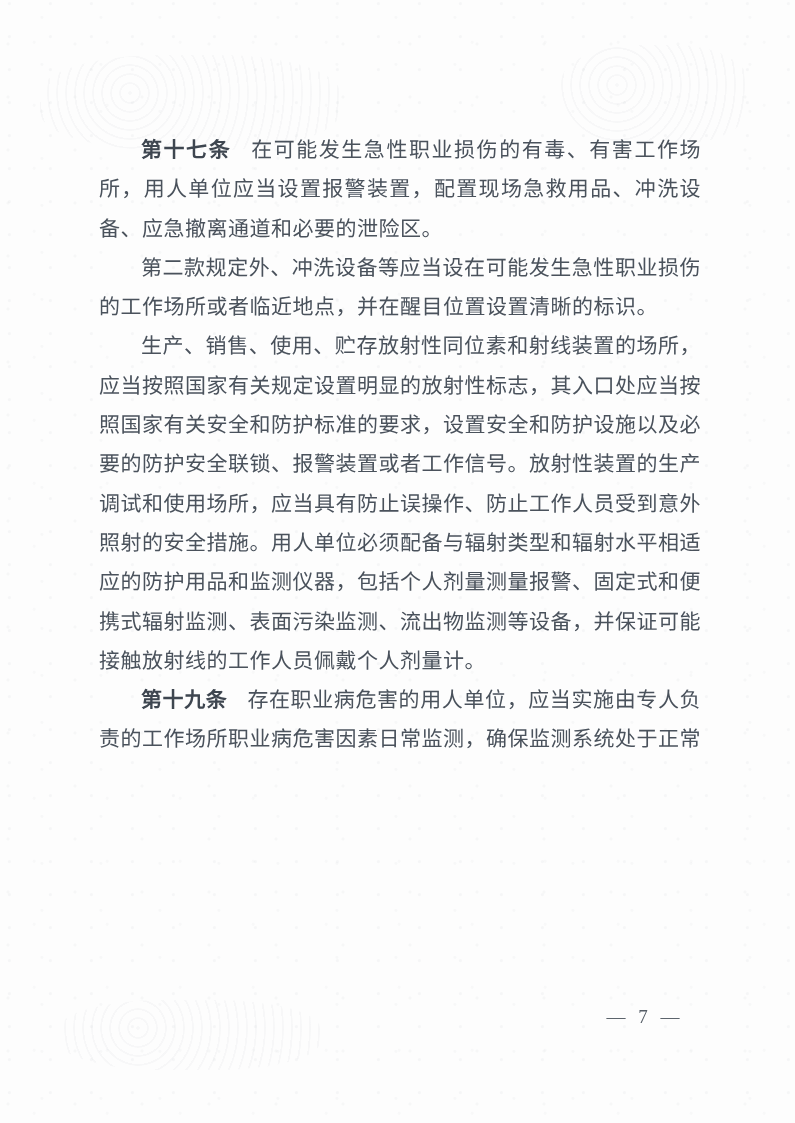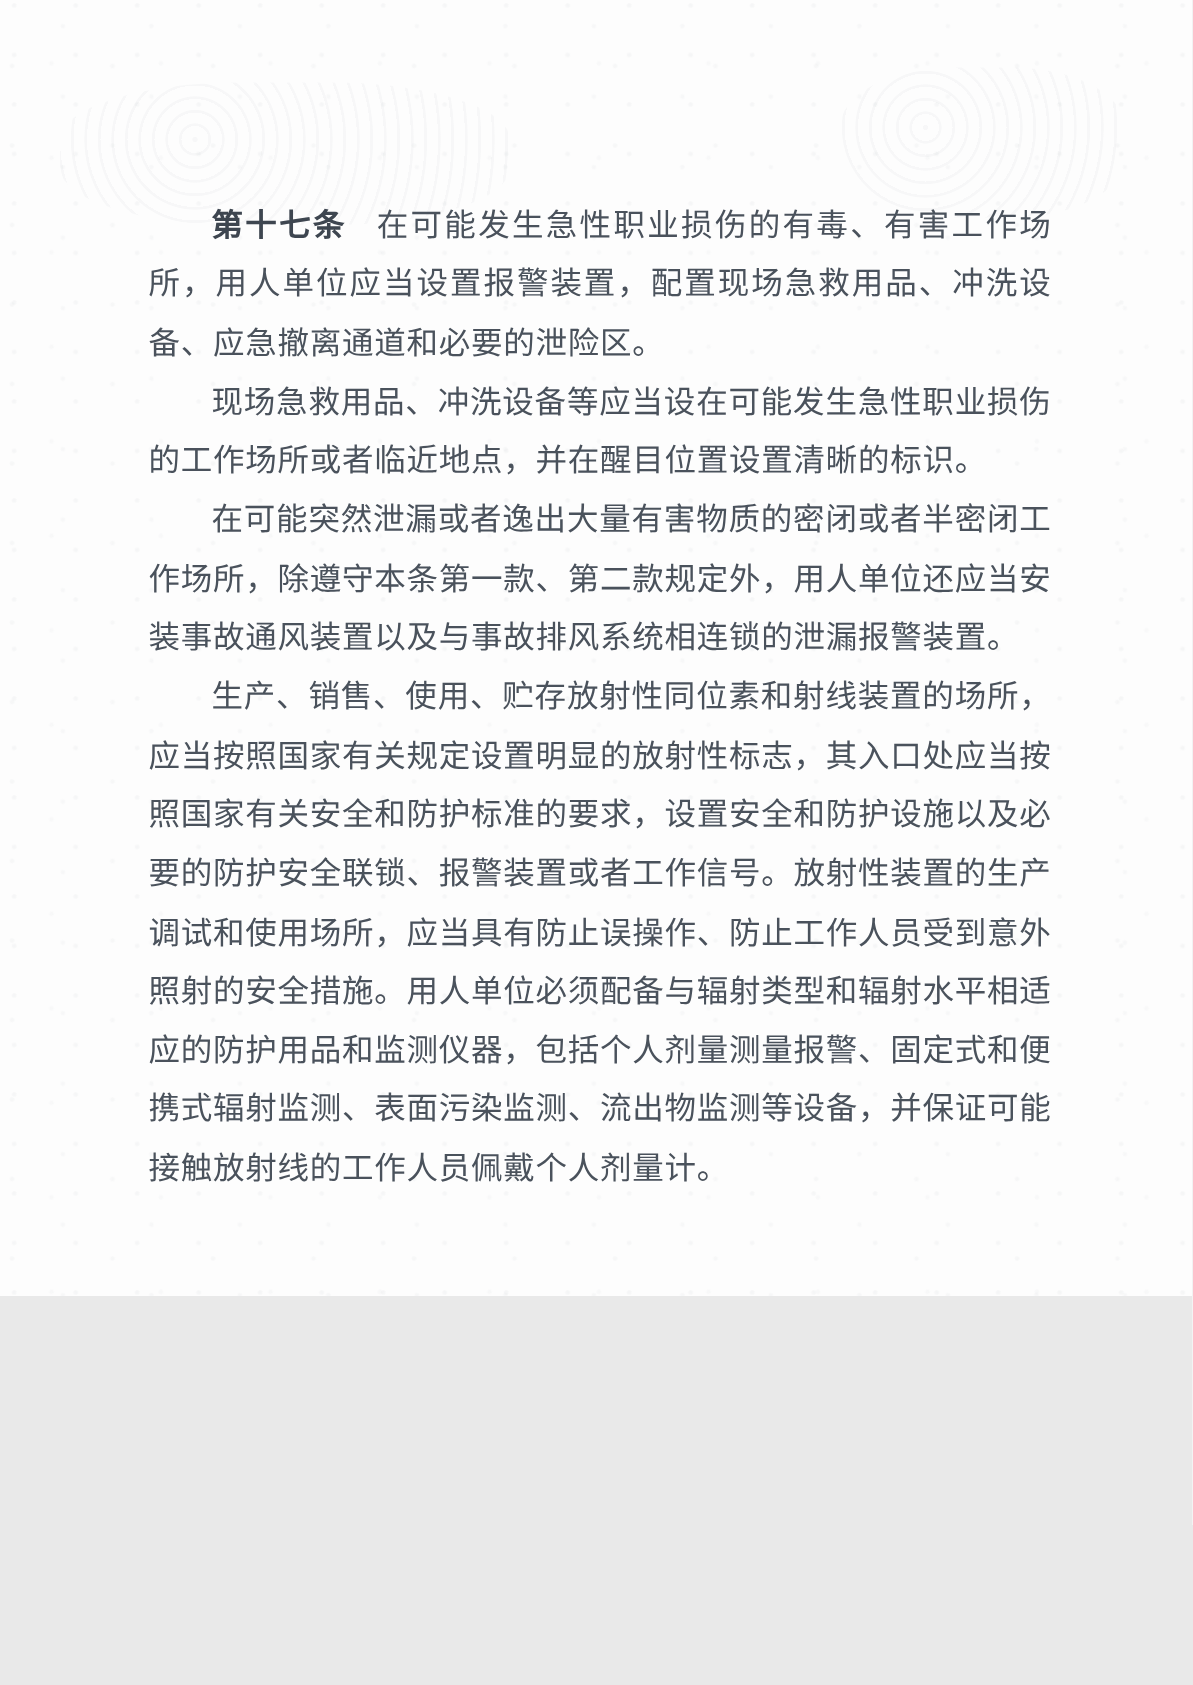--- a/index.html
+++ b/index.html
@@ -3,21 +3,21 @@
 <meta charset="utf-8">
 <style>
   html, body {
     margin: 0;
     padding: 0;
     background: #e9e9e9;
   }
   .page {
     position: relative;
     width: 795px;
-    height: 864px;
+    height: 1123px;
     margin: 0 auto;
     background: #fdfdfd;
     overflow: hidden;
     font-family: "Liberation Serif", "DejaVu Serif", serif;
     color: #4a525c;
   }
   
   .noise {
     position: absolute;
     inset: 0;
@@ -84,25 +84,25 @@
 
   <div class="noise"></div>
   <div class="noise-blob-top-left"></div>
   <div class="noise-blob-top-right"></div>
   <div class="noise-blob-bottom-left"></div>
 
   <div class="content">
 
     <p class="para"><span class="article-no">第十七条</span><span>在可能发生急性职业损伤的有毒、有害工作场所，用人单位应当设置报警装置，配置现场急救用品、冲洗设备、应急撤离通道和必要的泄险区。</span></p>
 
-    <p class="para"><span class="article-no"></span><span>现场急救用品、冲洗设备等应当设在可能发生急性职业损伤的工作场所或者临近地点，并在醒目位置设置清晰的标识。</span></p>
+    <p class="para"><span class="article-no"></span><span>第二款规定外、冲洗设备等应当设在可能发生急性职业损伤的工作场所或者临近地点，并在醒目位置设置清晰的标识。</span></p>
 
-    <p class="para"><span class="article-no"></span><span>在可能突然泄漏或者逸出大量有害物质的密闭或者半密闭工作场所，除遵守本条第一款、第二款规定外，用人单位还应当安装事故通风装置以及与事故排风系统相连锁的泄漏报警装置。</span></p>
 
     <p class="para"><span class="article-no"></span><span>生产、销售、使用、贮存放射性同位素和射线装置的场所，应当按照国家有关规定设置明显的放射性标志，其入口处应当按照国家有关安全和防护标准的要求，设置安全和防护设施以及必要的防护安全联锁、报警装置或者工作信号。放射性装置的生产调试和使用场所，应当具有防止误操作、防止工作人员受到意外照射的安全措施。用人单位必须配备与辐射类型和辐射水平相适应的防护用品和监测仪器，包括个人剂量测量报警、固定式和便携式辐射监测、表面污染监测、流出物监测等设备，并保证可能接触放射线的工作人员佩戴个人剂量计。</span></p>
 
 
+    <p class="para"><span class="article-no">第十九条</span><span>存在职业病危害的用人单位，应当实施由专人负责的工作场所职业病危害因素日常监测，确保监测系统处于正常</span></p>
 
   </div>
 
   <div class="page-number">— 7 —</div>
 
 </div>
 
 </body></html>

